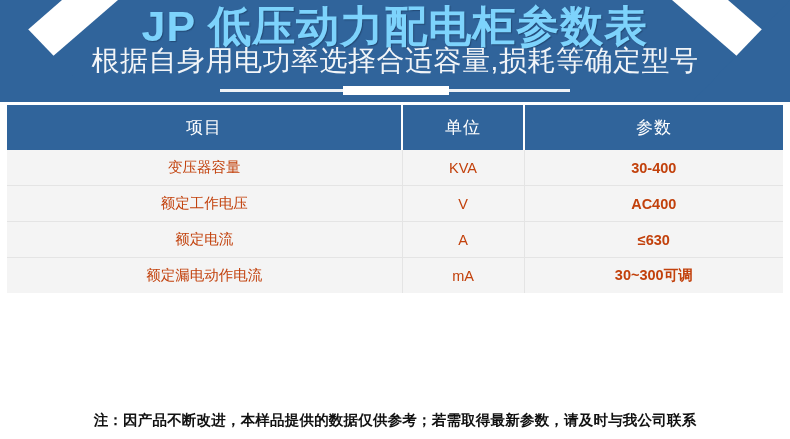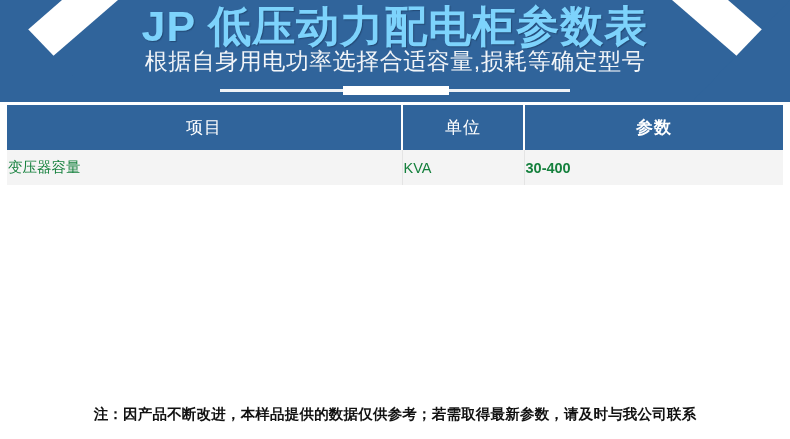--- a/index.html
+++ b/index.html
@@ -115,21 +115,21 @@
     color: #7dd3fc;
     font-size: 43px;
     font-weight: bold;
     letter-spacing: 1px;
     line-height: 40px;
     text-shadow: 1px 1px 1px rgba(20,45,75,0.45);
     white-space: nowrap;
   }
   .banner-sub {
     color: #f2f5f8;
-    font-size: 23px;
+    font-size: 28px;
     font-weight: normal;
     line-height: 30px;
     letter-spacing: 0.5px;
     white-space: nowrap;
   }
   .rule-wrap {
     position: absolute;
     left: 0;
     right: 0;
     top: 86px;
@@ -169,41 +169,41 @@
   table.spec th {
     background: #30649b;
     color: #ffffff;
     font-size: 17px;
     font-weight: normal;
     height: 43px;
     border-right: 2px solid #ffffff;
     letter-spacing: 1px;
     margin-top: 7px;
   }
-  table.spec th:last-child { border-right: none; font-weight: bold; }
+  table.spec th:last-child { border-right: none; }
   table.spec td {
     background: #f4f4f4;
-    color: #15803d;
+    color: #c2410c;
     font-size: 14.5px;
     height: 33px;
-    text-align: left;
+    text-align: center;
     border-bottom: 1px solid #e4e4e4;
     border-right: 1px solid #e4e4e4;
   }
   table.spec td:last-child { border-right: none; font-weight: bold; }
   table.spec tr:last-child td { border-bottom: none; }
   .col-item  { width: 395px; }
   .col-unit  { width: 122px; }
   .col-param { width: 259px; }
 
   
   .footer-note {
     position: absolute;
     left: 0;
-    bottom: 10px;
+    bottom: 4px;
     width: 790px;
     height: 30px;
     line-height: 30px;
     text-align: center;
     color: #111111;
     font-size: 14.5px;
     font-weight: bold;
     letter-spacing: 0.2px;
     background: #ffffff;
     white-space: nowrap;
@@ -250,18 +250,33 @@
         <th>单位</th>
         <th>参数</th>
       </tr>
     </thead>
     <tbody>
       <tr>
         <td>变压器容量</td>
         <td>KVA</td>
         <td>30-400</td>
       </tr>
+      <tr>
+        <td>额定工作电压</td>
+        <td>V</td>
+        <td>AC400</td>
+      </tr>
+      <tr>
+        <td>额定电流</td>
+        <td>A</td>
+        <td>≤630</td>
+      </tr>
+      <tr>
+        <td>额定漏电动作电流</td>
+        <td>mA</td>
+        <td>30~300可调</td>
+      </tr>
     </tbody>
   </table>
 
   <div class="footer-note">注：因产品不断改进，本样品提供的数据仅供参考；若需取得最新参数，请及时与我公司联系</div>
 
 </div>
 
 </body></html>

